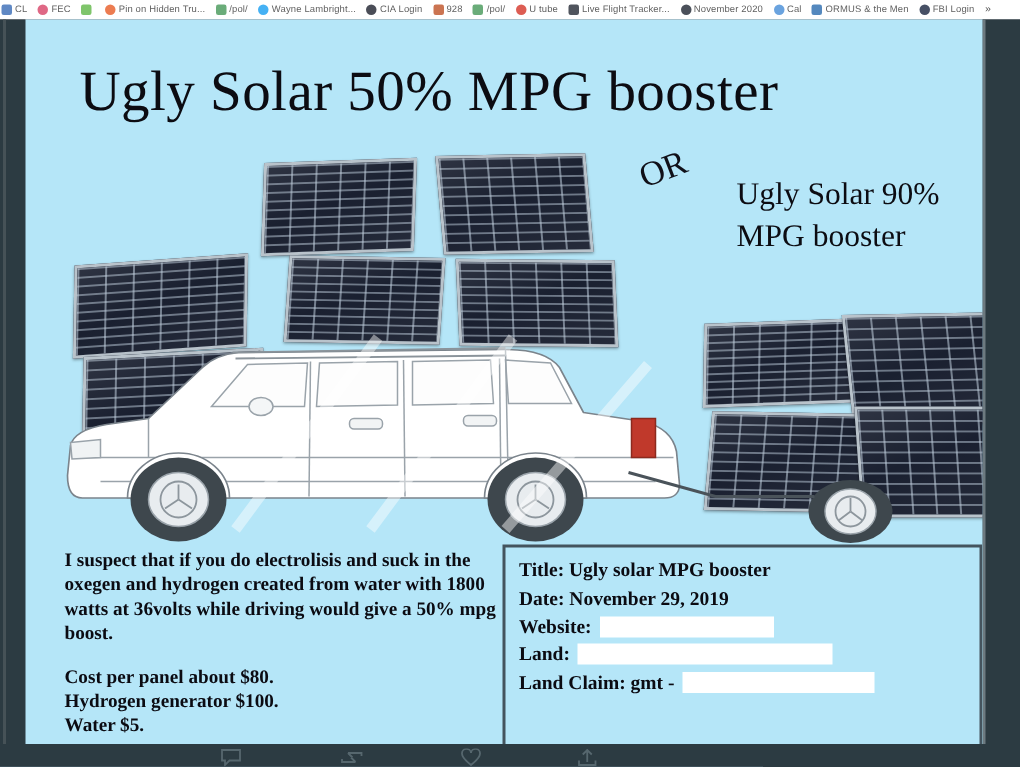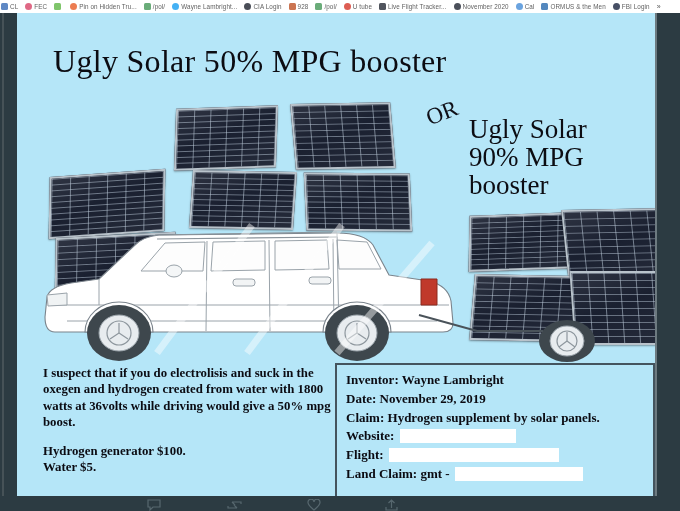--- a/index.html
+++ b/index.html
@@ -66,40 +66,40 @@
     position: absolute; left: 17px; top: 13px;
     width: 638px; height: 483px;
     background: #b5e6f8;
     overflow: hidden;
   }
 
   
   .headline {
     position: absolute; left: 36px; top: 26px;
     font-family: "Liberation Serif", serif;
-    font-size: 32px; line-height: 44px;
+    font-size: 38px; line-height: 44px;
     color: #0c0c12; letter-spacing: .3px;
     white-space: nowrap;
   }
 
   
   .or-label {
     position: absolute; left: 415px; top: 92px;
     font-family: "Liberation Serif", serif;
     font-size: 23px; color: #101018;
     transform: rotate(-21deg);
     transform-origin: left bottom;
   }
 
   
   .alt-headline {
-    position: absolute; left: 452px; top: 102px;
+    position: absolute; left: 474px; top: 102px;
     width: 170px;
     font-family: "Liberation Serif", serif;
-    font-size: 27px; line-height: 28px;
+    font-size: 21px; line-height: 28px;
     color: #0c0c12;
   }
 
   
   .panel {
     position: absolute;
     background: #1a2030;
     border: 2px solid #b9c3cb;
     box-shadow: 0 1px 2px rgba(0,0,0,.35);
     overflow: hidden;
@@ -395,43 +395,40 @@
       </svg>
     </div>
 
     <svg style="position:absolute;left:400px;top:300px" width="130" height="28">
       <path d="M2,2 L60,18 L126,18" stroke="#4a535a" stroke-width="2" fill="none"></path>
     </svg>
 
     <div class="body-text">
       <p>I suspect that if you do electrolisis and suck in the oxegen and hydrogen created from water with 1800 watts at 36volts while driving would give a 50% mpg boost.</p>
       <div class="gap"></div>
+      <p>Cost per panel about $80.</p>
       <p>Hydrogen generator $100.</p>
       <p>Water $5.</p>
     </div>
 
     <div class="info-box">
       <div class="info-row">
-        <span>Inventor:</span>
-        <span>Wayne Lambright</span>
+        <span>Title:</span>
+        <span>Ugly solar MPG booster</span>
       </div>
       <div class="info-row">
         <span>Date:</span>
         <span>November 29, 2019</span>
       </div>
       <div class="info-row">
-        <span>Claim:</span>
-        <span>Hydrogen supplement by solar panels.</span>
-      </div>
-      <div class="info-row">
         <span>Website:</span>
         <span class="redact r-website"></span>
       </div>
       <div class="info-row">
-        <span>Flight:</span>
+        <span>Land:</span>
         <span class="redact r-email"></span>
       </div>
       <div class="info-row">
         <span>Land Claim: gmt -</span>
         <span class="redact r-phone"></span>
       </div>
     </div>
   </div>
 
   <div class="actions">

